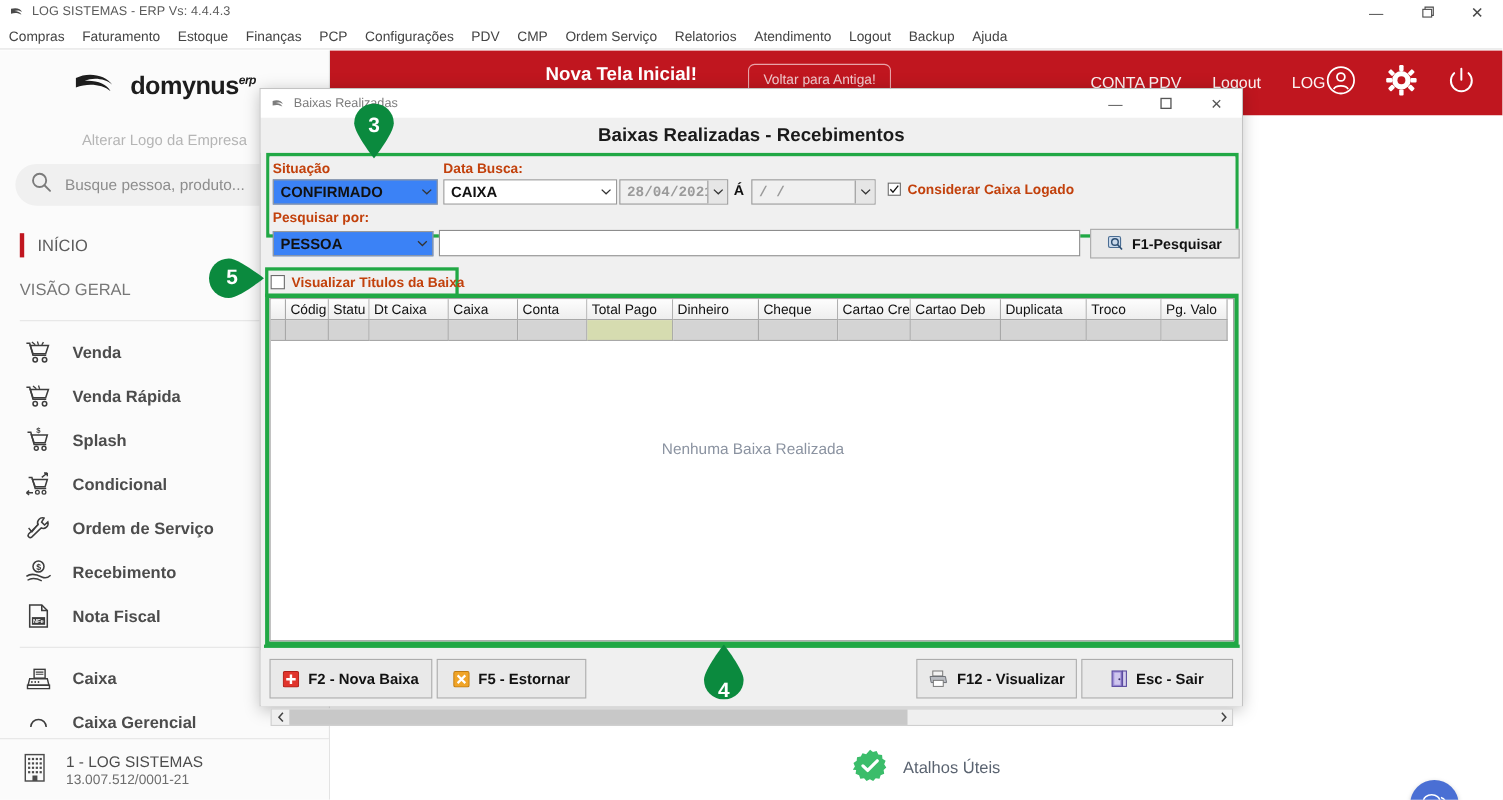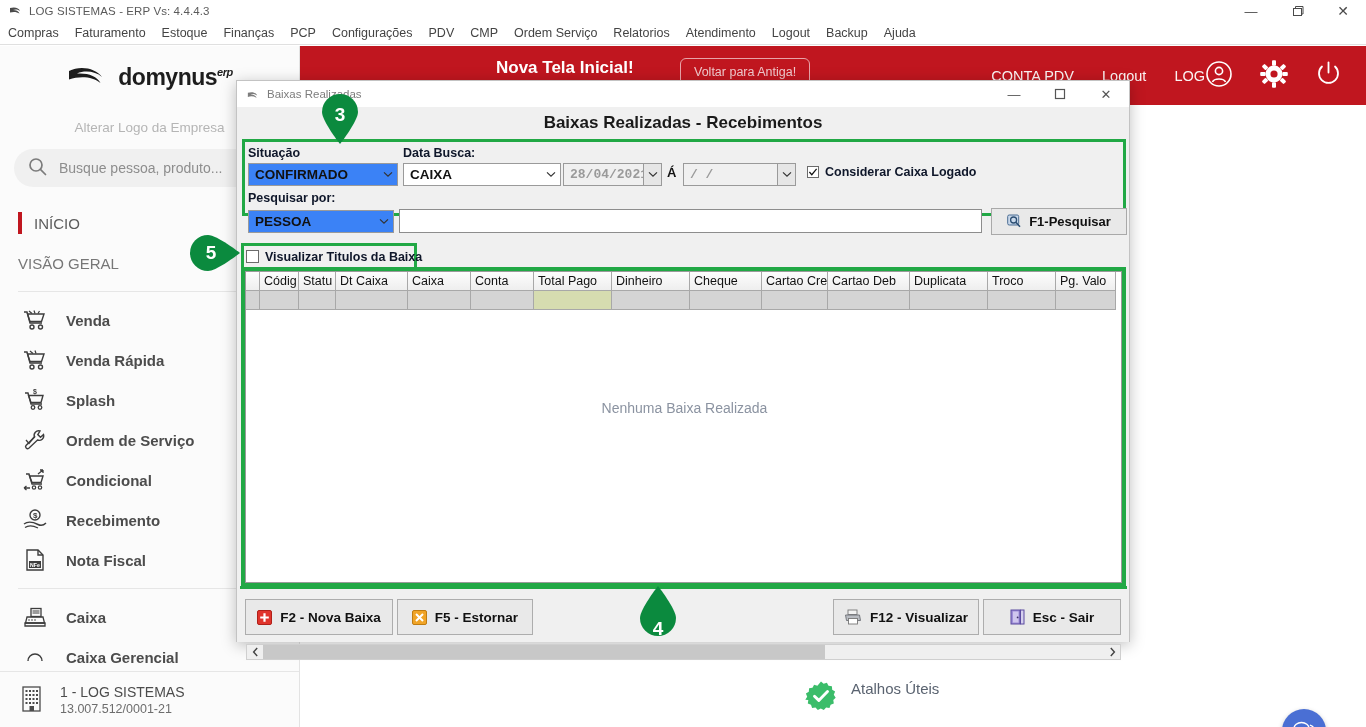--- a/index.html
+++ b/index.html
@@ -104,21 +104,21 @@
     background:#fbfbfb;
   }
   .company-name { font-size:14px; color:#4c4c4c; }
   .company-doc { font-size:12.5px; color:#6d6d6d; margin-top:2px; }
 
   
   .page-body {
     position:absolute; left:300px; top:105px; width:1066px; height:622px; background:#fff;
   }
   .atalhos {
-    position:absolute; left:505px; top:575px; display:flex; align-items:flex-start;
+    position:absolute; left:475px; top:575px; display:flex; align-items:center;
   }
   .atalhos-label { font-size:15px; color:#5a6370; margin-left:14px; }
   .chat-bubble {
     position:absolute; left:982px; top:604px; width:44px; height:44px; border-radius:50%;
     background:#4a6fd4; display:flex; align-items:center; justify-content:center;
     box-shadow:0 2px 5px rgba(0,0,0,0.25);
   }
 
   
   .modal {
@@ -149,21 +149,21 @@
     position:absolute; left:4px; top:186px; width:885px; height:320px;
     border:4px solid #21a845;
   }
   .hl-footer {
     position:absolute; left:3px; top:505px; width:887px; height:3px;
     background:#21a845;
   }
 
   
   .filters-inner { position:absolute; left:8px; top:62px; width:878px; height:69px; background:#f0f0f0; }
-  .lbl { font-size:12.5px; font-weight:bold; color:#0f172a; }
+  .lbl { font-size:12.5px; font-weight:bold; color:#c2410c; }
   .combo {
     background:#3b82f6; border:1px solid #9a9a9a; height:23px;
     display:flex; align-items:center; padding:0 0 0 6px;
     font-size:13.5px; font-weight:bold; color:#111; position:relative;
   }
   .combo .arrow {
     position:absolute; right:0; top:0; width:18px; height:21px;
     display:flex; align-items:center; justify-content:center; color:#333; font-size:9px;
   }
   .combo.white { background:#fff; }
@@ -383,38 +383,38 @@
               <text x="11" y="6" font-size="7" fill="#3d3d3d" font-family="Liberation Sans">$</text>
               <circle cx="11" cy="19.5" r="1.8" fill="none" stroke="#3d3d3d" stroke-width="1.3"></circle>
               <circle cx="18" cy="19.5" r="1.8" fill="none" stroke="#3d3d3d" stroke-width="1.3"></circle>
             </svg>
         </span>
         <span>Splash</span>
       </div>
       <div class="menu-item">
         <span class="menu-icon">
           <svg width="26" height="24" viewBox="0 0 26 24">
-              <path d="M18 3 a4.5 4.5 0 0 0-5.5 6 L4 17.5 a2 2 0 0 0 2.8 2.8 L15.5 12 a4.5 4.5 0 0 0 6-5.5 L18.5 9.3 L15.8 6.6 Z" fill="none" stroke="#3d3d3d" stroke-width="1.4"></path>
-              <path d="M4 12 L7 15.5 L13 8" fill="none" stroke="#3d3d3d" stroke-width="1.3"></path>
-            </svg>
-        </span>
-        <span>Ordem de Serviço</span>
-      </div>
-      <div class="menu-item">
-        <span class="menu-icon">
-          <svg width="26" height="24" viewBox="0 0 26 24">
               <path d="M4 6 L7 6 L10 16 L20 16" fill="none" stroke="#3d3d3d" stroke-width="1.4"></path>
               <path d="M7.5 8 L21 8 L19 14.5 L10 14.5 Z" fill="none" stroke="#3d3d3d" stroke-width="1.4"></path>
               <path d="M16 6 L21 2 M21 2 L21 5 M21 2 L18 2" stroke="#3d3d3d" stroke-width="1.3" fill="none"></path>
               <path d="M8 20 L2 20 M2 20 L4.5 18 M2 20 L4.5 22" stroke="#3d3d3d" stroke-width="1.3" fill="none"></path>
               <circle cx="12" cy="19.5" r="1.7" fill="none" stroke="#3d3d3d" stroke-width="1.2"></circle>
               <circle cx="18" cy="19.5" r="1.7" fill="none" stroke="#3d3d3d" stroke-width="1.2"></circle>
             </svg>
         </span>
         <span>Condicional</span>
+      </div>
+      <div class="menu-item">
+        <span class="menu-icon">
+          <svg width="26" height="24" viewBox="0 0 26 24">
+              <path d="M18 3 a4.5 4.5 0 0 0-5.5 6 L4 17.5 a2 2 0 0 0 2.8 2.8 L15.5 12 a4.5 4.5 0 0 0 6-5.5 L18.5 9.3 L15.8 6.6 Z" fill="none" stroke="#3d3d3d" stroke-width="1.4"></path>
+              <path d="M4 12 L7 15.5 L13 8" fill="none" stroke="#3d3d3d" stroke-width="1.3"></path>
+            </svg>
+        </span>
+        <span>Ordem de Serviço</span>
       </div>
       <div class="menu-item">
         <span class="menu-icon">
           <svg width="26" height="24" viewBox="0 0 26 24">
               <circle cx="13" cy="7" r="5" fill="none" stroke="#3d3d3d" stroke-width="1.4"></circle>
               <text x="11" y="10" font-size="8" fill="#3d3d3d" font-family="Liberation Sans">$</text>
               <path d="M2 16 C6 13 12 14.5 16 16.5 C19 18 22 17 24 15" fill="none" stroke="#3d3d3d" stroke-width="1.4"></path>
               <path d="M3 19.5 C7 16.8 12 18 16 20" fill="none" stroke="#3d3d3d" stroke-width="1.2"></path>
             </svg>
         </span>

